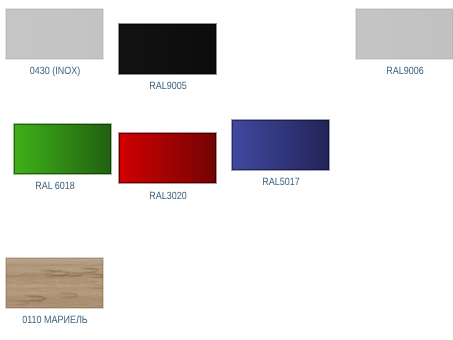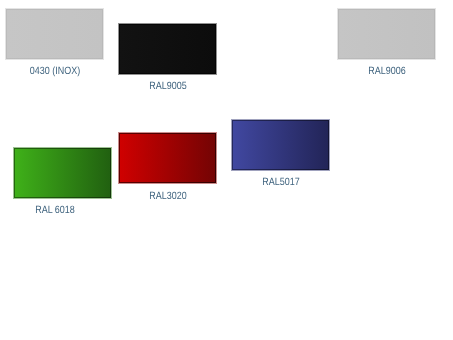--- a/index.html
+++ b/index.html
@@ -35,29 +35,29 @@
       </div>
     </div>
     <div class="item" style="left: 119px; top: 24px;">
       <div class="swatch" style="background: linear-gradient(90deg, rgb(18, 18, 18) 0%, rgb(12, 12, 12) 100%); box-shadow: rgba(12, 12, 12, 0.45) 0px 0px 0px 1px;">
         <div class="edge" style="box-shadow: rgba(0, 0, 0, 0.65) 0px 0px 0px 1px inset;"></div>
       </div>
       <div class="labelbox">
         <div class="label">RAL9005</div>
       </div>
     </div>
-    <div class="item" style="left: 338px; top: 8.6px;">
+    <div class="item" style="left: 356px; top: 8.6px;">
       <div class="swatch" style="background: linear-gradient(90deg, rgb(197, 197, 197) 0%, rgb(193, 193, 193) 100%); box-shadow: rgba(195, 195, 195, 0.45) 0px 0px 0px 1px;">
         <div class="edge" style="box-shadow: rgba(0, 0, 0, 0.05) 0px 0px 0px 1px inset;"></div>
       </div>
       <div class="labelbox">
         <div class="label">RAL9006</div>
       </div>
     </div>
-    <div class="item" style="left: 6px; top: 148px; padding-left: 8px;">
+    <div class="item" style="left: 6px; top: 124px; padding-left: 8px;">
       <div class="swatch" style="background: linear-gradient(90deg, rgb(63, 177, 25) 0%, rgb(33, 96, 16) 100%); box-shadow: rgba(40, 120, 18, 0.45) 0px 0px 0px 1px;">
         <div class="edge" style="box-shadow: rgba(0, 0, 0, 0.42) 0px 0px 0px 1px inset;"></div>
       </div>
       <div class="labelbox">
         <div class="label">RAL 6018</div>
       </div>
     </div>
     <div class="item" style="left: 119px; top: 133.4px;">
       <div class="swatch" style="background: linear-gradient(90deg, rgb(208, 0, 0) 0%, rgb(115, 4, 4) 100%); box-shadow: rgba(140, 2, 2, 0.45) 0px 0px 0px 1px;">
         <div class="edge" style="box-shadow: rgba(0, 0, 0, 0.55) 0px 0px 0px 1px inset;"></div>
@@ -65,20 +65,32 @@
       <div class="labelbox">
         <div class="label">RAL3020</div>
       </div>
     </div>
     <div class="item" style="left: 232px; top: 120px;">
       <div class="swatch" style="background: linear-gradient(90deg, rgb(65, 72, 161) 0%, rgb(34, 36, 87) 100%); box-shadow: rgba(45, 49, 110, 0.45) 0px 0px 0px 1px;">
         <div class="edge" style="box-shadow: rgba(0, 0, 0, 0.42) 0px 0px 0px 1px inset;"></div>
       </div>
       <div class="labelbox">
         <div class="label">RAL5017</div>
+      </div>
+    </div>
+    <div class="item" style="left: 6px; top: 258.2px;">
+      <div class="swatch" style="background: linear-gradient(90deg, rgb(188, 168, 140) 0%, rgb(176, 148, 119) 100%); box-shadow: rgba(168, 142, 116, 0.4) 0px 0px 0px 1px;">
+        <svg viewBox="0 0 97 50" preserveAspectRatio="none">
+          <rect width="98" height="50" fill="url(#woodbg)"></rect>
+          <use href="#woodgrain" filter="url(#grainwarp)"></use>
+        </svg>
+        <div class="edge" style="box-shadow: rgba(70, 45, 18, 0.16) 0px 0px 0px 1px inset;"></div>
+      </div>
+      <div class="labelbox">
+        <div class="label">0110 МАРИЕЛЬ</div>
       </div>
     </div>
   </div>
 
 <svg id="wood-defs" width="0" height="0" style="position:absolute;left:-9999px" aria-hidden="true">
   <defs>
     <filter id="grainwarp" x="0" y="0" width="1" height="1">
       <feTurbulence type="fractalNoise" baseFrequency="0.05 0.55" numOctaves="3" seed="5" result="n"></feTurbulence>
       <feDisplacementMap in="SourceGraphic" in2="n" scale="2.4" xChannelSelector="R" yChannelSelector="G"></feDisplacementMap>
     </filter>

